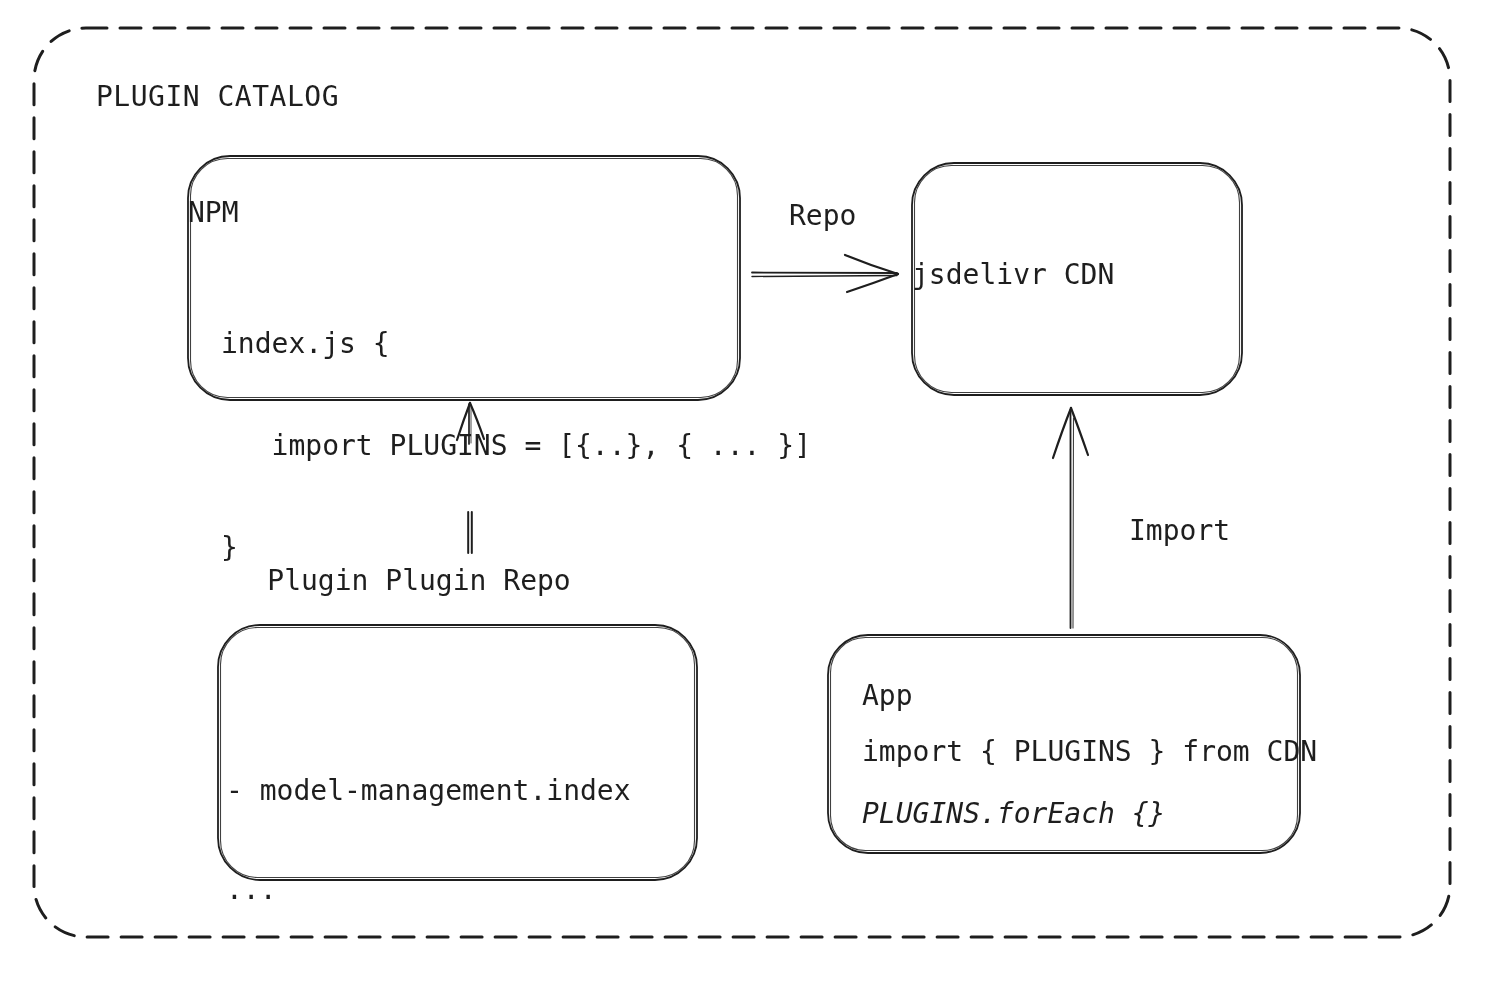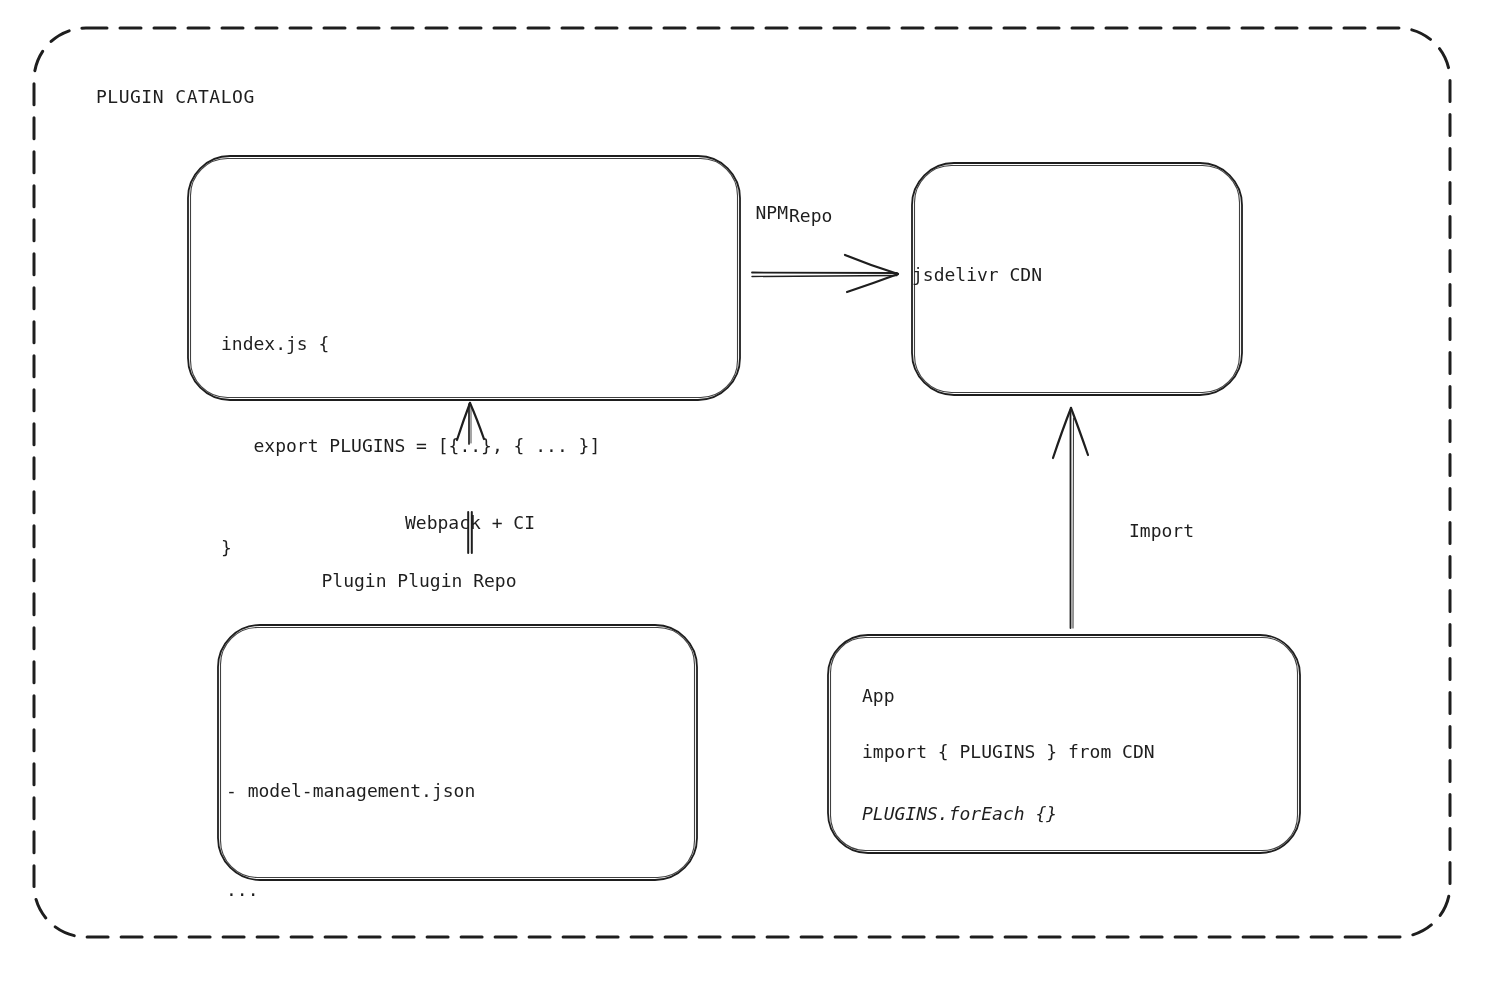--- a/index.html
+++ b/index.html
@@ -10,27 +10,27 @@
     height: 1002px;
     background: #ffffff;
     overflow: hidden;
     font-family: "DejaVu Sans Mono", "Liberation Mono", monospace;
     color: #1e1e1e;
   }
   .shapes { position: absolute; left: 0; top: 0; }
   .shapes * { stroke: #1e1e1e; fill: none; stroke-linecap: round; }
   .label {
     position: absolute;
-    font-size: 18px;
+    font-size: 28px;
     line-height: 32px;
     white-space: pre;
     color: #1e1e1e;
   }
   .t-frame-title { left: 96px; top: 81px; letter-spacing: 0.5px; }
-  .t-npm-title   { left: 188px; top: 197px; width: 552px; text-align: right; margin-left: 48px; }
+  .t-npm-title   { left: 188px; top: 197px; width: 552px; text-align: left; }
   .t-npm-code    { left: 221px; top: 259px; line-height: 34px; }
   .t-cache       { left: 789px; top: 200px; }
   .t-cdn-title   { left: 912px; top: 259px; width: 326px; text-align: left; }
   .t-build       { left: 320px; top: 445px; width: 300px; text-align: center; line-height: 31px; }
   .t-repo-label  { left: 257px; top: 565px; width: 324px; text-align: center; }
   .t-repo-files  { left: 226px; top: 708px; line-height: 33px; }
   .t-app-title   { left: 862px; top: 680px; }
   .t-app-line1   { left: 862px; top: 736px; }
   .t-app-line2   { left: 862px; top: 798px; font-style: italic; }
   .t-import      { left: 1110px; top: 515px; margin-left: 19px; }
@@ -86,35 +86,34 @@
       <path d="M1053 458 Q1062 431 1071 408" stroke-width="2.2"></path>
       <path d="M1088 455 Q1079 429 1071 408" stroke-width="2.2"></path>
     </g>
   </svg>
 
   <div class="label t-frame-title">PLUGIN CATALOG</div>
 
   <div class="label t-npm-title">NPM</div>
   <div class="label t-npm-code">
     <div>index.js {</div>
-    <div>   export PLUGINS = [{..}, { ... }]</div>
+    <div>   import PLUGINS = [{..}, { ... }]</div>
     <div>}</div>
   </div>
 
   <div class="label t-cache">Repo</div>
 
   <div class="label t-cdn-title">jsdelivr CDN</div>
 
   <div class="label t-build">
-    <div>Webpack + CI</div>
   </div>
 
   <div class="label t-repo-label">Plugin Plugin Repo</div>
   <div class="label t-repo-files">
-    <div>- model-management.json</div>
+    <div>- model-management.index</div>
     <div>...</div>
   </div>
 
   <div class="label t-app-title">App</div>
   <div class="label t-app-line1">import { PLUGINS } from CDN</div>
   <div class="label t-app-line2">PLUGINS.forEach {}</div>
 
   <div class="label t-import">Import</div>
 
 </div>

